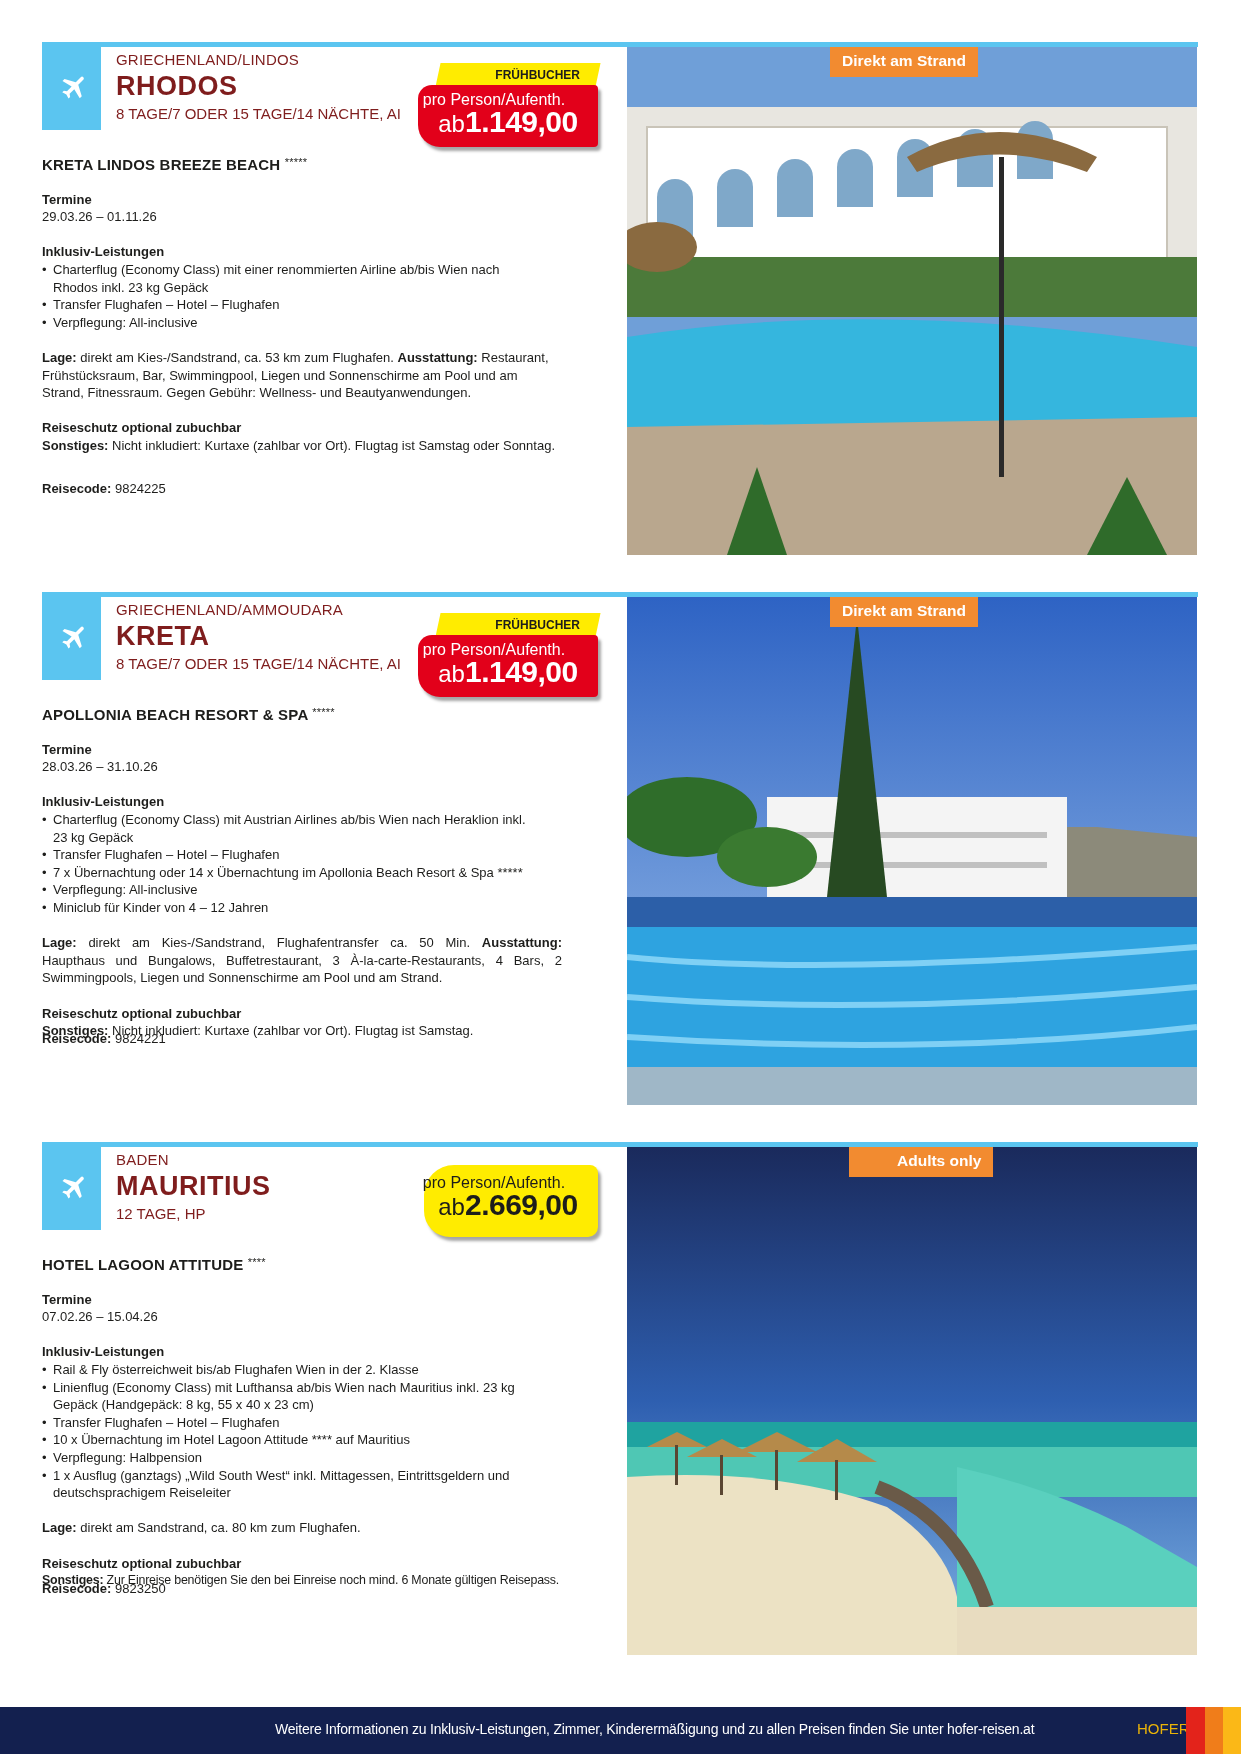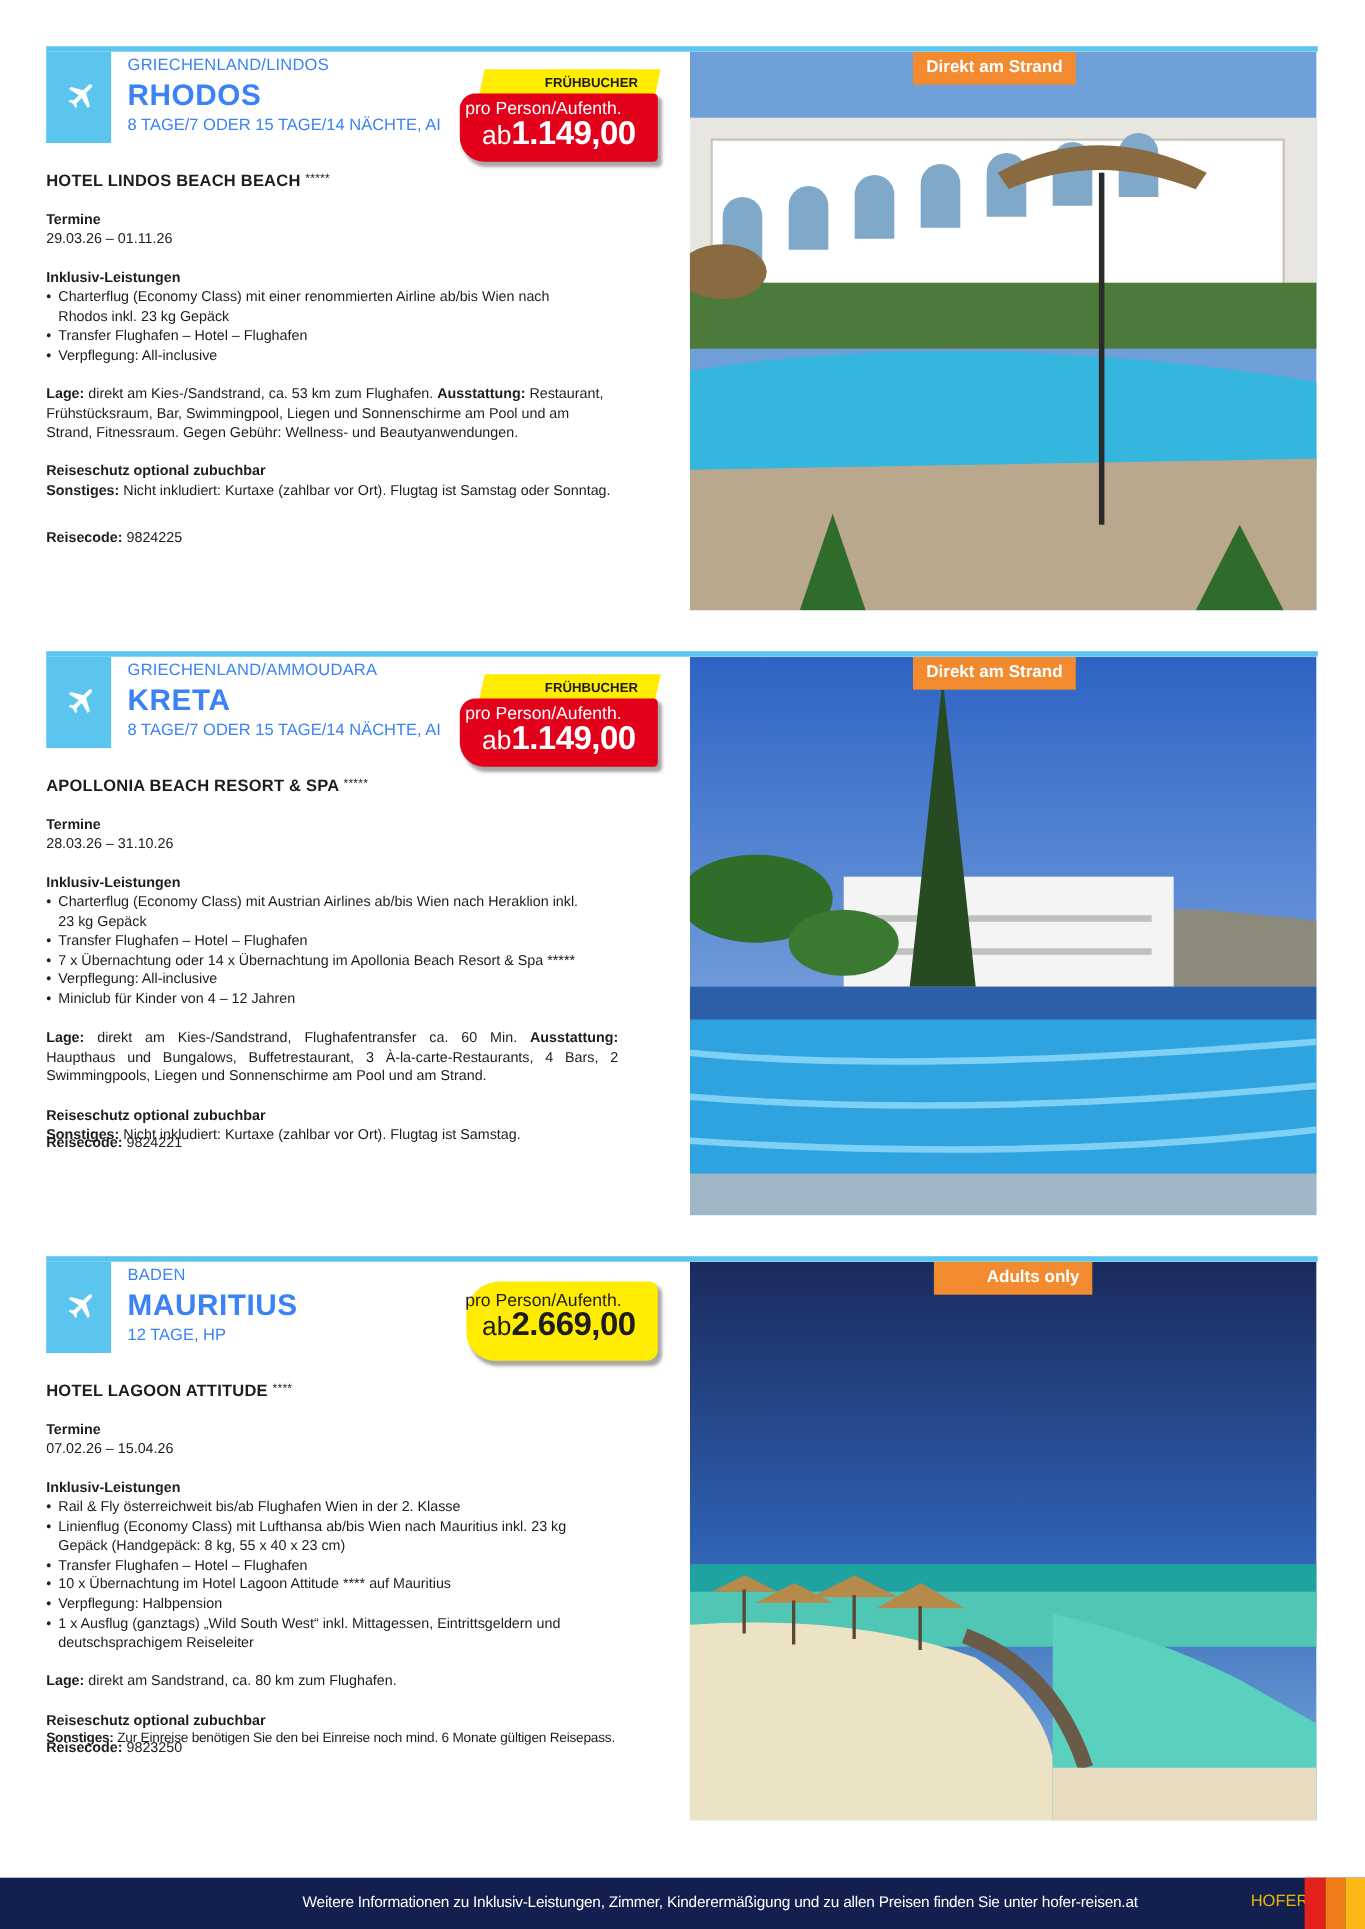--- a/index.html
+++ b/index.html
@@ -5,21 +5,21 @@
   * { box-sizing: border-box; margin: 0; padding: 0; }
   html, body { width: 1241px; height: 1754px; background: #ffffff; overflow: hidden; }
   body { position: relative; font-family: "Liberation Sans", sans-serif; color: #1d1d1b; }
 
   .offer { position: absolute; left: 42px; width: 1156px; height: 520px; }
   .topbar { position: absolute; left: 0; top: 0; width: 1156px; height: 5px; background: #5bc5f0; }
   .icon-box { position: absolute; left: 0; top: 5px; width: 59px; height: 83px; background: #5bc5f0;
               display: flex; align-items: center; justify-content: center; }
   .icon-box svg { width: 30px; height: 30px; }
 
-  .hdr { position: absolute; left: 74px; top: 8px; color: #3b82f6; }
+  .hdr { position: absolute; left: 74px; top: 8px; color: #7f1d1d; }
   .region { font-size: 15px; letter-spacing: 0.2px; line-height: 20px; }
   .dest { font-size: 27px; font-weight: bold; line-height: 32px; letter-spacing: 0.5px; }
   .duration { font-size: 15px; line-height: 20px; margin-top: 2px; }
 
   
   .price { position: absolute; left: 376px; top: 15px; width: 190px; height: 105px; }
   .price .early { position: absolute; right: 10px; top: 6px; width: 160px; height: 24px; background: #ffec00;
                   transform: skewX(-12deg); }
   .price .early span { display: block; transform: skewX(12deg); text-align: right; padding-right: 18px;
                   font-size: 12px; font-weight: bold; line-height: 24px; color: #1d1d1b; }
@@ -76,21 +76,21 @@
   </div>
   <div class="price red-tag">
     <div class="early">
         <span>FRÜHBUCHER</span>
       </div>
     <div class="red"></div>
     <div class="per">pro Person/Aufenth.</div>
     <div class="amount"><span class="ab">ab</span><span class="val">1.149,00</span></div>
   </div>
   <div class="body">
-    <div class="hotel"><span>HOTEL LINDOS BEACH BEACH</span> <span class="stars">*****</span></div>
+    <div class="hotel"><span>KRETA LINDOS BREEZE BEACH</span> <span class="stars">*****</span></div>
     <div class="lbl">Termine</div>
     <div>29.03.26 – 01.11.26</div>
     <div class="gap"></div>
     <div class="lbl">Inklusiv-Leistungen</div>
     <ul style="width:500px;">
       <li>Charterflug (Economy Class) mit einer renommierten Airline ab/bis Wien nach Rhodos inkl. 23 kg Gepäck</li>
       <li>Transfer Flughafen – Hotel – Flughafen</li>
       <li>Verpflegung: All-inclusive</li>
     </ul>
     <div class="gap"></div>
@@ -156,21 +156,21 @@
     <div class="gap"></div>
     <div class="lbl">Inklusiv-Leistungen</div>
     <ul style="width:500px;">
       <li>Charterflug (Economy Class) mit Austrian Airlines ab/bis Wien nach Heraklion inkl. 23 kg Gepäck</li>
       <li>Transfer Flughafen – Hotel – Flughafen</li>
       <li>7 x Übernachtung oder 14 x Übernachtung im Apollonia Beach Resort &amp; Spa *****</li>
       <li>Verpflegung: All-inclusive</li>
       <li>Miniclub für Kinder von 4 – 12 Jahren</li>
     </ul>
     <div class="gap"></div>
-    <div class="just" style="width:520px;"><span class="lbl">Lage:</span> <span>direkt am Kies-/Sandstrand, Flughafentransfer ca. 60 Min.</span> <span class="lbl">Ausstattung:</span> <span>Haupthaus und Bungalows, Buffetrestaurant, 3 À-la-carte-Restaurants, 4 Bars, 2 Swimmingpools, Liegen und Sonnenschirme am Pool und am Strand.</span></div>
+    <div class="just" style="width:520px;"><span class="lbl">Lage:</span> <span>direkt am Kies-/Sandstrand, Flughafentransfer ca. 50 Min.</span> <span class="lbl">Ausstattung:</span> <span>Haupthaus und Bungalows, Buffetrestaurant, 3 À-la-carte-Restaurants, 4 Bars, 2 Swimmingpools, Liegen und Sonnenschirme am Pool und am Strand.</span></div>
     <div class="gap"></div>
     <div class="lbl">Reiseschutz optional zubuchbar</div>
     <div><span class="lbl">Sonstiges:</span> <span>Nicht inkludiert: Kurtaxe (zahlbar vor Ort). Flugtag ist Samstag.</span></div>
   </div>
   <div class="code" style="top:439px;"><span class="lbl">Reisecode:</span> <span>9824221</span></div>
   <div class="photo">
     <svg width="570" height="508" viewBox="0 0 570 508">
       <defs>
           <linearGradient id="sky2" x1="0" y1="0" x2="0" y2="1">
             <stop offset="0" stop-color="#2e63c4"></stop>

